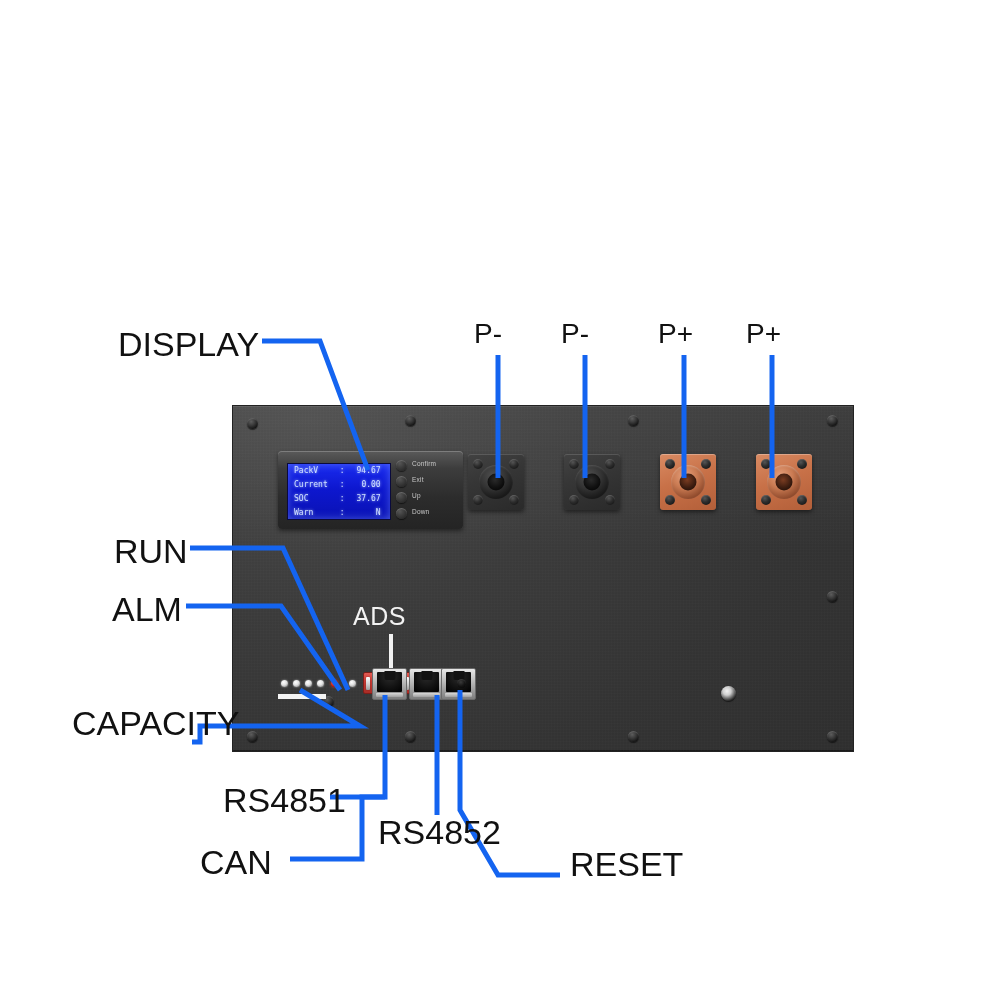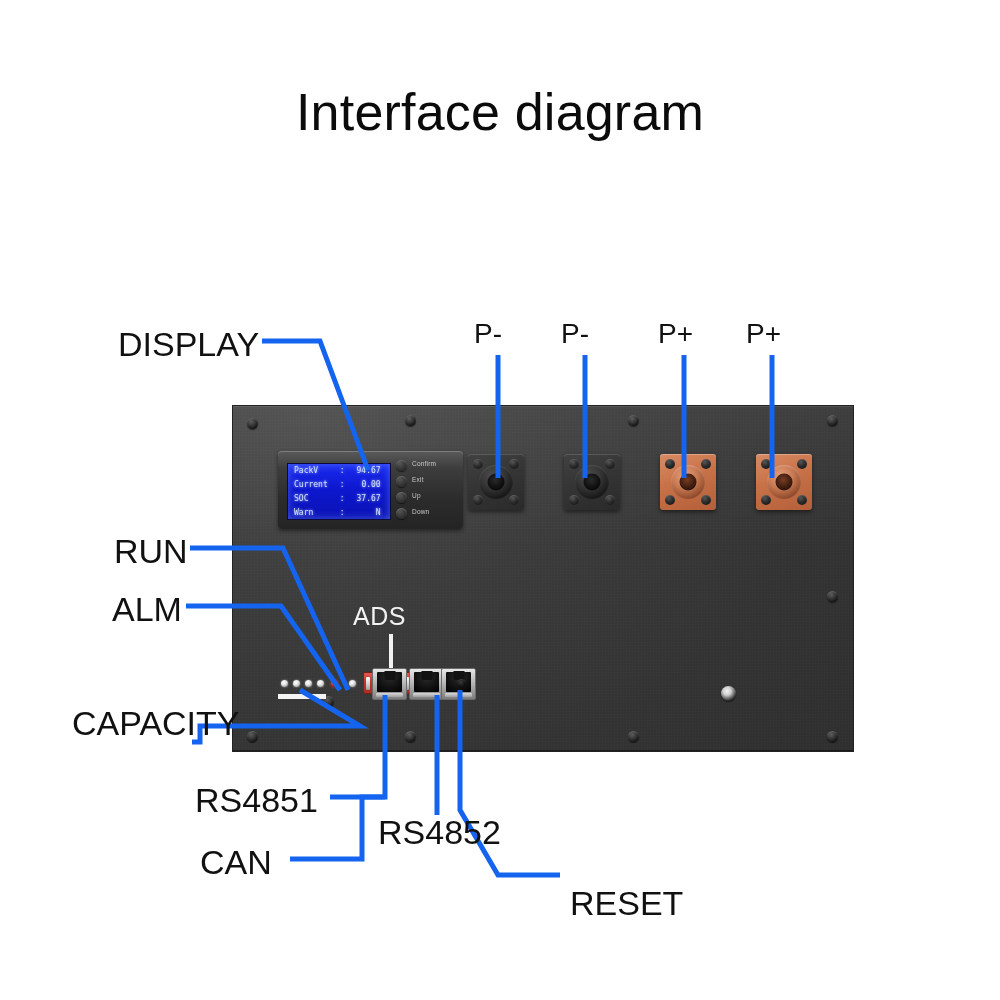--- a/index.html
+++ b/index.html
@@ -204,21 +204,20 @@
   }
 
   
   svg.leaders{position:absolute;left:0;top:0;width:1000px;height:1000px;pointer-events:none;}
 </style>
 </head>
 <body>
 
 <div id="stage">
 
-  <div class="title">Interface diagram</div>
 
   <div class="panel">
     <div class="panel-sheen"></div>
 
     <div class="screw" style="left:14px;top:12px;"></div>
     <div class="screw" style="left:172px;top:9px;"></div>
     <div class="screw" style="left:395px;top:9px;"></div>
     <div class="screw" style="left:594px;top:9px;"></div>
     <div class="screw" style="left:594px;top:185px;"></div>
     <div class="screw" style="left:14px;top:325px;"></div>
@@ -392,18 +391,18 @@
   <div class="lbl" style="left:118px;top:327px;">DISPLAY</div>
 
   <div class="lbl term" style="left:474px;top:320px;">P-</div>
   <div class="lbl term" style="left:561px;top:320px;">P-</div>
   <div class="lbl term" style="left:658px;top:320px;">P+</div>
   <div class="lbl term" style="left:746px;top:320px;">P+</div>
 
   <div class="lbl" style="left:114px;top:534px;text-align:right;">RUN</div>
   <div class="lbl" style="left:112px;top:592px;">ALM</div>
   <div class="lbl" style="left:72px;top:706px;">CAPACITY</div>
-  <div class="lbl" style="left:195px;top:783px;">RS4851</div>
+  <div class="lbl" style="left:223px;top:783px;">RS4851</div>
   <div class="lbl" style="left:200px;top:845px;">CAN</div>
   <div class="lbl" style="left:378px;top:815px;">RS4852</div>
-  <div class="lbl" style="left:570px;top:886px;">RESET</div>
+  <div class="lbl" style="left:570px;top:847px;">RESET</div>
 
 </div>
 
 </body></html>

